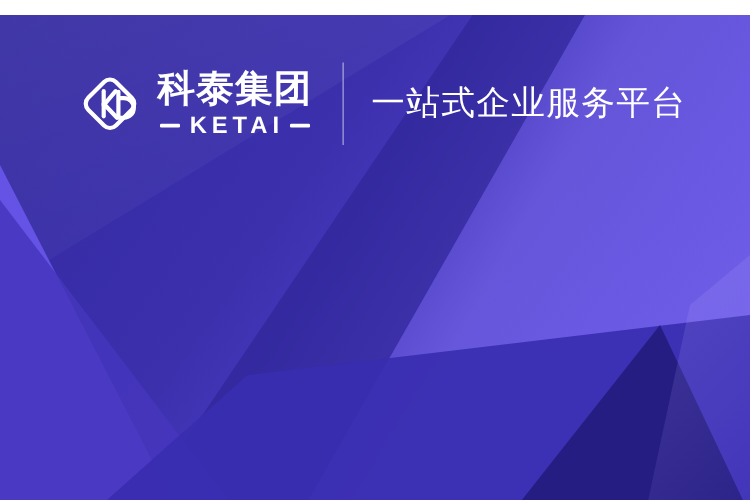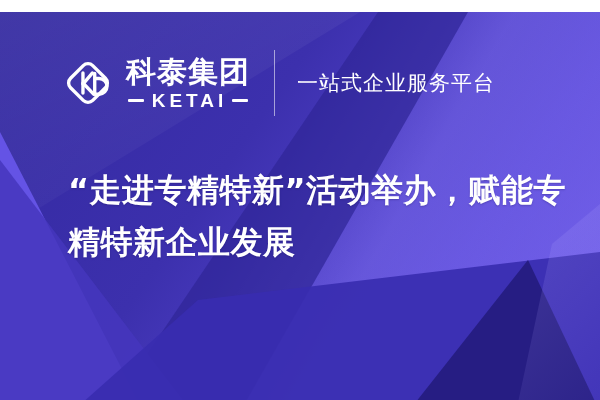--- a/index.html
+++ b/index.html
@@ -136,21 +136,21 @@
     flex: 0 0 1px;
   }
 
   #slogan-block {
     display: flex;
     flex-direction: column;
     justify-content: center;
   }
   #slogan-main {
     color: #ffffff;
-    font-size: 21px;
+    font-size: 27px;
     line-height: 32px;
     font-weight: 400;
     letter-spacing: 1px;
     white-space: nowrap;
     font-family: "DejaVu Sans", "Liberation Sans", sans-serif;
   }
   #slogan-sub {
     color: #ffffff;
     font-size: 20px;
     line-height: 26px;
@@ -217,15 +217,14 @@
     </div>
 
     <div id="divider"></div>
 
     <div id="slogan-block">
       <div id="slogan-main">一站式企业服务平台</div>
     </div>
 
   </div>
 
-  <div id="headline">“走进专精特新”活动举办，赋能专精特新企业发展</div>
 
 </div>
 
 </body></html>

